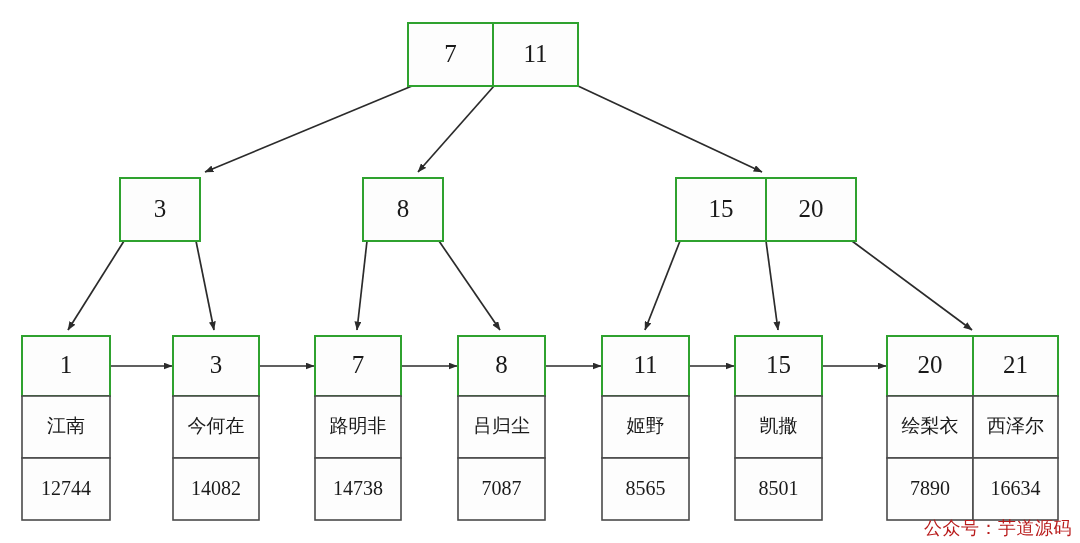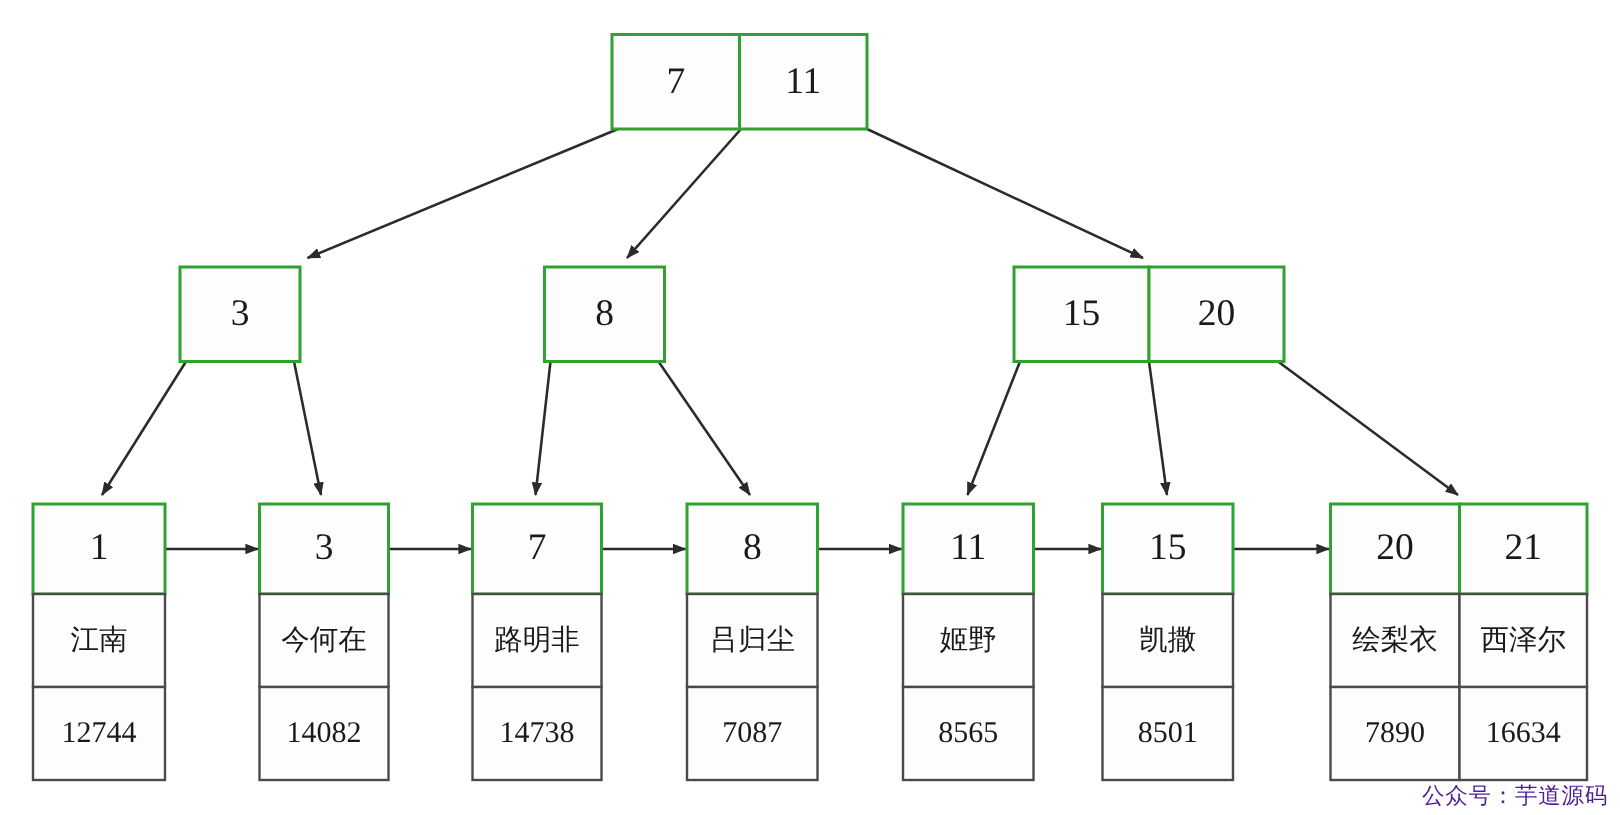--- a/index.html
+++ b/index.html
@@ -54,22 +54,22 @@
   .link-line {
     stroke: #2b2b2b;
     stroke-width: 1.7;
     fill: none;
   }
   .watermark {
     position: absolute;
     right: 8px;
     bottom: 3px;
     font-family: "Liberation Sans", "DejaVu Sans", sans-serif;
-    font-size: 15px;
-    color: #4c1d95;
+    font-size: 18px;
+    color: #b91c1c;
     letter-spacing: 0.5px;
     white-space: nowrap;
   }
 </style>
 </head>
 <body>
 
 <div id="diagram-root">
 
   <svg class="tree-canvas" viewBox="0 0 1080 543">

